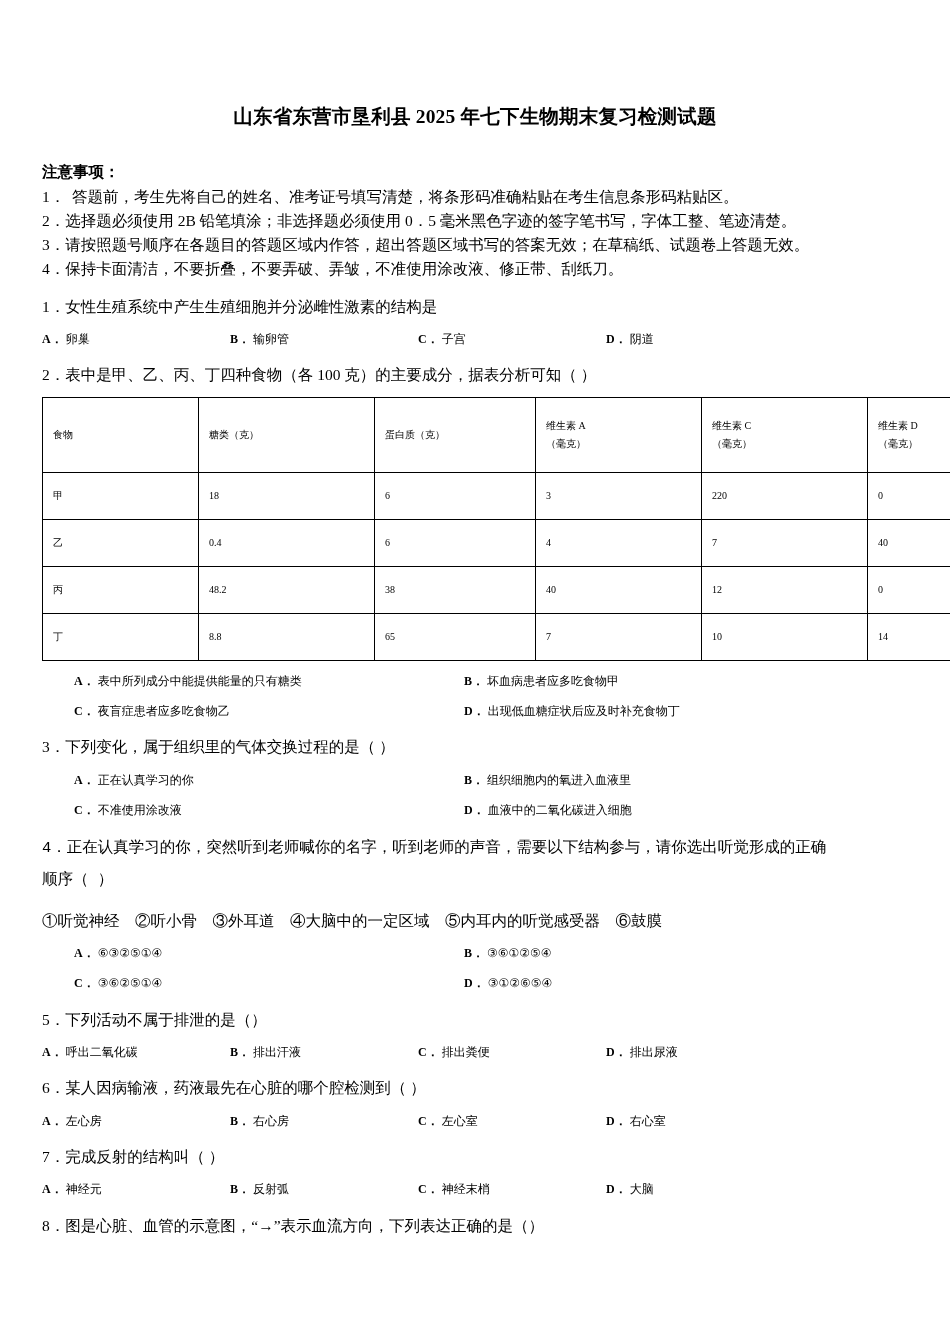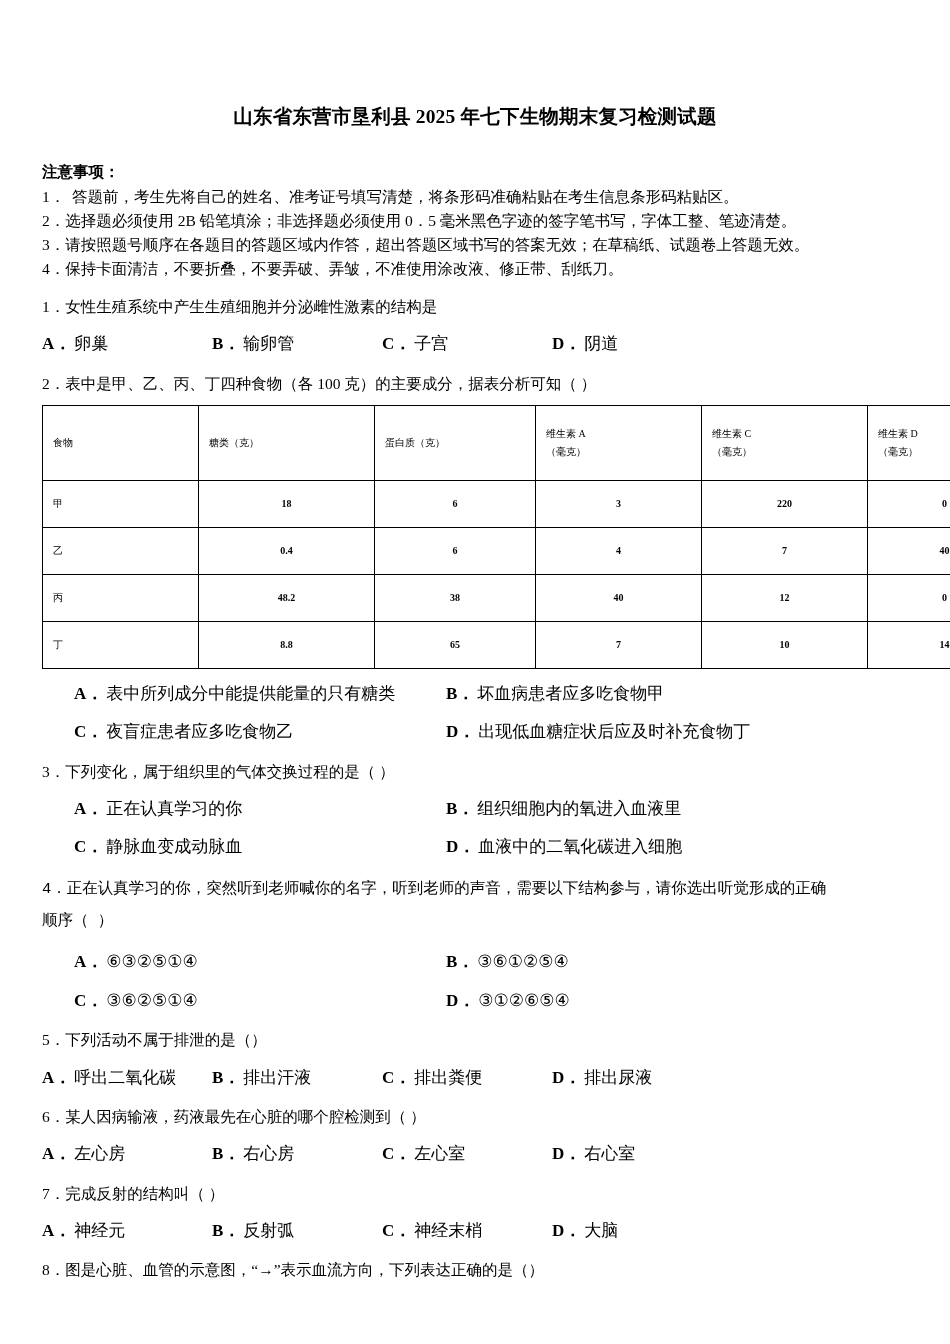--- a/index.html
+++ b/index.html
@@ -66,23 +66,24 @@
     font-size: 15.5px;
     line-height: 1.62;
     margin: 0;
   }
   .q-stem.wrap {
     line-height: 2.05;
     font-family: Liberation Mono, monospace;
   }
   .opts {
     display: flex;
-    font-size: 17px;
+    font-size: 12px;
     line-height: 1.62;
     margin-top: 11px;
+    gap: 18px;
   }
   .opts.cols4 > .opt {
     width: 170px;
     flex: 0 0 170px;
   }
   .opts.cols2 > .opt {
     width: 340px;
     flex: 0 0 340px;
     margin-left: 32px;
   }
@@ -115,22 +116,21 @@
     vertical-align: middle;
     line-height: 1.6;
   }
   .food-table .head-cell {
     height: 56px;
   }
   .food-table .body-cell {
     height: 28px;
   }
   .food-table .num {
-    font-weight: bold;
-    text-align: center;
+    font-weight: normal;
   }
   .food-table .col-0 { width: 135px; }
   .food-table .col-1 { width: 155px; }
   .food-table .col-2 { width: 140px; }
   .food-table .col-3 { width: 145px; }
   .food-table .col-4 { width: 145px; }
   .food-table .col-5 { width: 133px; }
   .head-two-line span {
     display: block;
   }
@@ -246,28 +246,29 @@
     </div>
   </div>
 
   <div class="q-block">
     <p class="q-stem">3．下列变化，属于组织里的气体交换过程的是（    ）</p>
     <div class="opts cols2">
       <div class="opt"><span class="opt-letter">A．</span><span class="opt-text">正在认真学习的你</span></div>
       <div class="opt"><span class="opt-letter">B．</span><span class="opt-text">组织细胞内的氧进入血液里</span></div>
     </div>
     <div class="opts cols2">
-      <div class="opt"><span class="opt-letter">C．</span><span class="opt-text">静脉血变成动脉血</span></div>
+      <div class="opt"><span class="opt-letter">C．</span><span class="opt-text">不准使用涂改液</span></div>
       <div class="opt"><span class="opt-letter">D．</span><span class="opt-text">血液中的二氧化碳进入细胞</span></div>
     </div>
   </div>
 
   <div class="q-block">
     <p class="q-stem wrap">4．正在认真学习的你，突然听到老师喊你的名字，听到老师的声音，需要以下结构参与，请你选出听觉形成的正确</p>
     <p class="q-stem wrap">顺序（    ）</p>
+    <p class="seq-line">①听觉神经　②听小骨　③外耳道　④大脑中的一定区域　⑤内耳内的听觉感受器　⑥鼓膜</p>
     <div class="opts cols2">
       <div class="opt"><span class="opt-letter">A．</span><span class="opt-text">⑥③②⑤①④</span></div>
       <div class="opt"><span class="opt-letter">B．</span><span class="opt-text">③⑥①②⑤④</span></div>
     </div>
     <div class="opts cols2">
       <div class="opt"><span class="opt-letter">C．</span><span class="opt-text">③⑥②⑤①④</span></div>
       <div class="opt"><span class="opt-letter">D．</span><span class="opt-text">③①②⑥⑤④</span></div>
     </div>
   </div>
 

